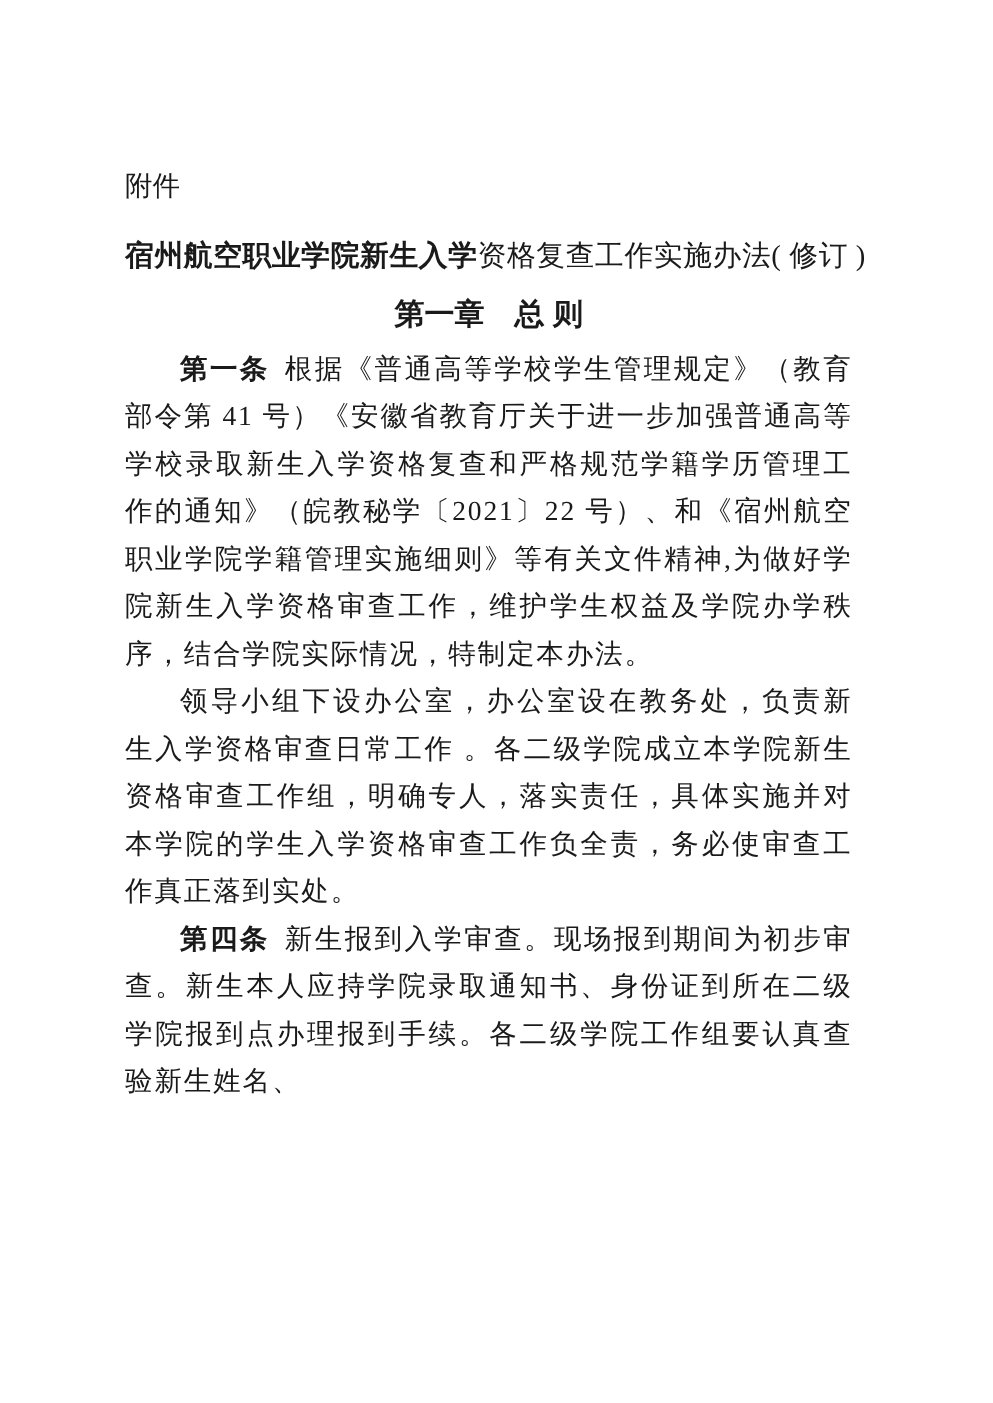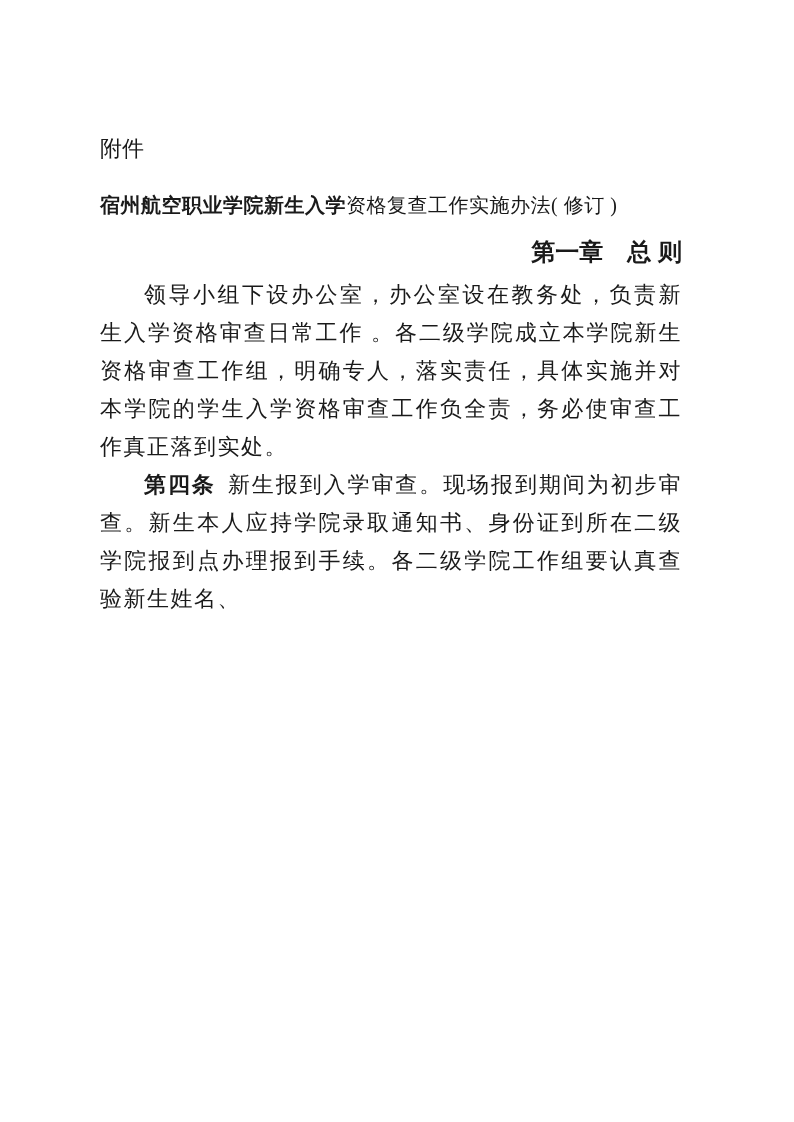--- a/index.html
+++ b/index.html
@@ -20,41 +20,41 @@
   }
   .attachment {
     font-family: "Liberation Sans", sans-serif;
     font-size: 22px;
     line-height: 26px;
     margin: 0 0 26px 0;
     color: #1a1a1a;
   }
   .doc-title {
     font-family: "Liberation Serif", serif;
-    font-size: 20px;
+    font-size: 23px;
     line-height: 34px;
     text-align: left;
     margin: 16px 0 14px 0;
     font-weight: normal;
     white-space: nowrap;
     letter-spacing: 0.5px;
   }
   .title-em {
     font-weight: 700;
     font-family: "Liberation Serif", serif;
   }
   .title-rest {
     font-weight: 400;
   }
   .chapter {
     font-family: "Liberation Sans", sans-serif;
     font-size: 24px;
     line-height: 32px;
     font-weight: 700;
-    text-align: right;
+    text-align: center;
     margin: 4px 0 8px 0;
   }
   .para {
     font-family: "Liberation Serif", serif;
     font-size: 22px;
     line-height: 38px;
     text-align: justify;
     text-indent: 2em;
     letter-spacing: 1.5px;
     margin: 0;
@@ -72,20 +72,21 @@
 <body>
 
 <div class="page">
 
   <div class="attachment">附件</div>
 
   <h1 class="doc-title"><span class="title-em">宿州航空职业学院新生入学</span><span class="title-rest">资格复查工作实施办法( 修订 )</span></h1>
 
   <h2 class="chapter">第一章　总 则</h2>
 
+  <p class="para"><span class="plabel">第一条</span><span>根据《普通高等学校学生管理规定》（教育部令第 41 号）《安徽省教育厅关于进一步加强普通高等学校录取新生入学资格复查和严格规范学籍学历管理工作的通知》（皖教秘学〔2021〕22 号）、和《宿州航空职业学院学籍管理实施细则》等有关文件精神,为做好学院新生入学资格审查工作，维护学生权益及学院办学秩序，结合学院实际情况，特制定本办法。</span></p>
 
 
 
   <p class="para"><span class="plabel"></span><span>领导小组下设办公室，办公室设在教务处，负责新生入学资格审查日常工作 。各二级学院成立本学院新生资格审查工作组，明确专人，落实责任，具体实施并对本学院的学生入学资格审查工作负全责，务必使审查工作真正落到实处。</span></p>
 
 
   <p class="para"><span class="plabel">第四条</span><span>新生报到入学审查。现场报到期间为初步审查。新生本人应持学院录取通知书、身份证到所在二级学院报到点办理报到手续。各二级学院工作组要认真查验新生姓名、</span></p>
 
 </div>
 

